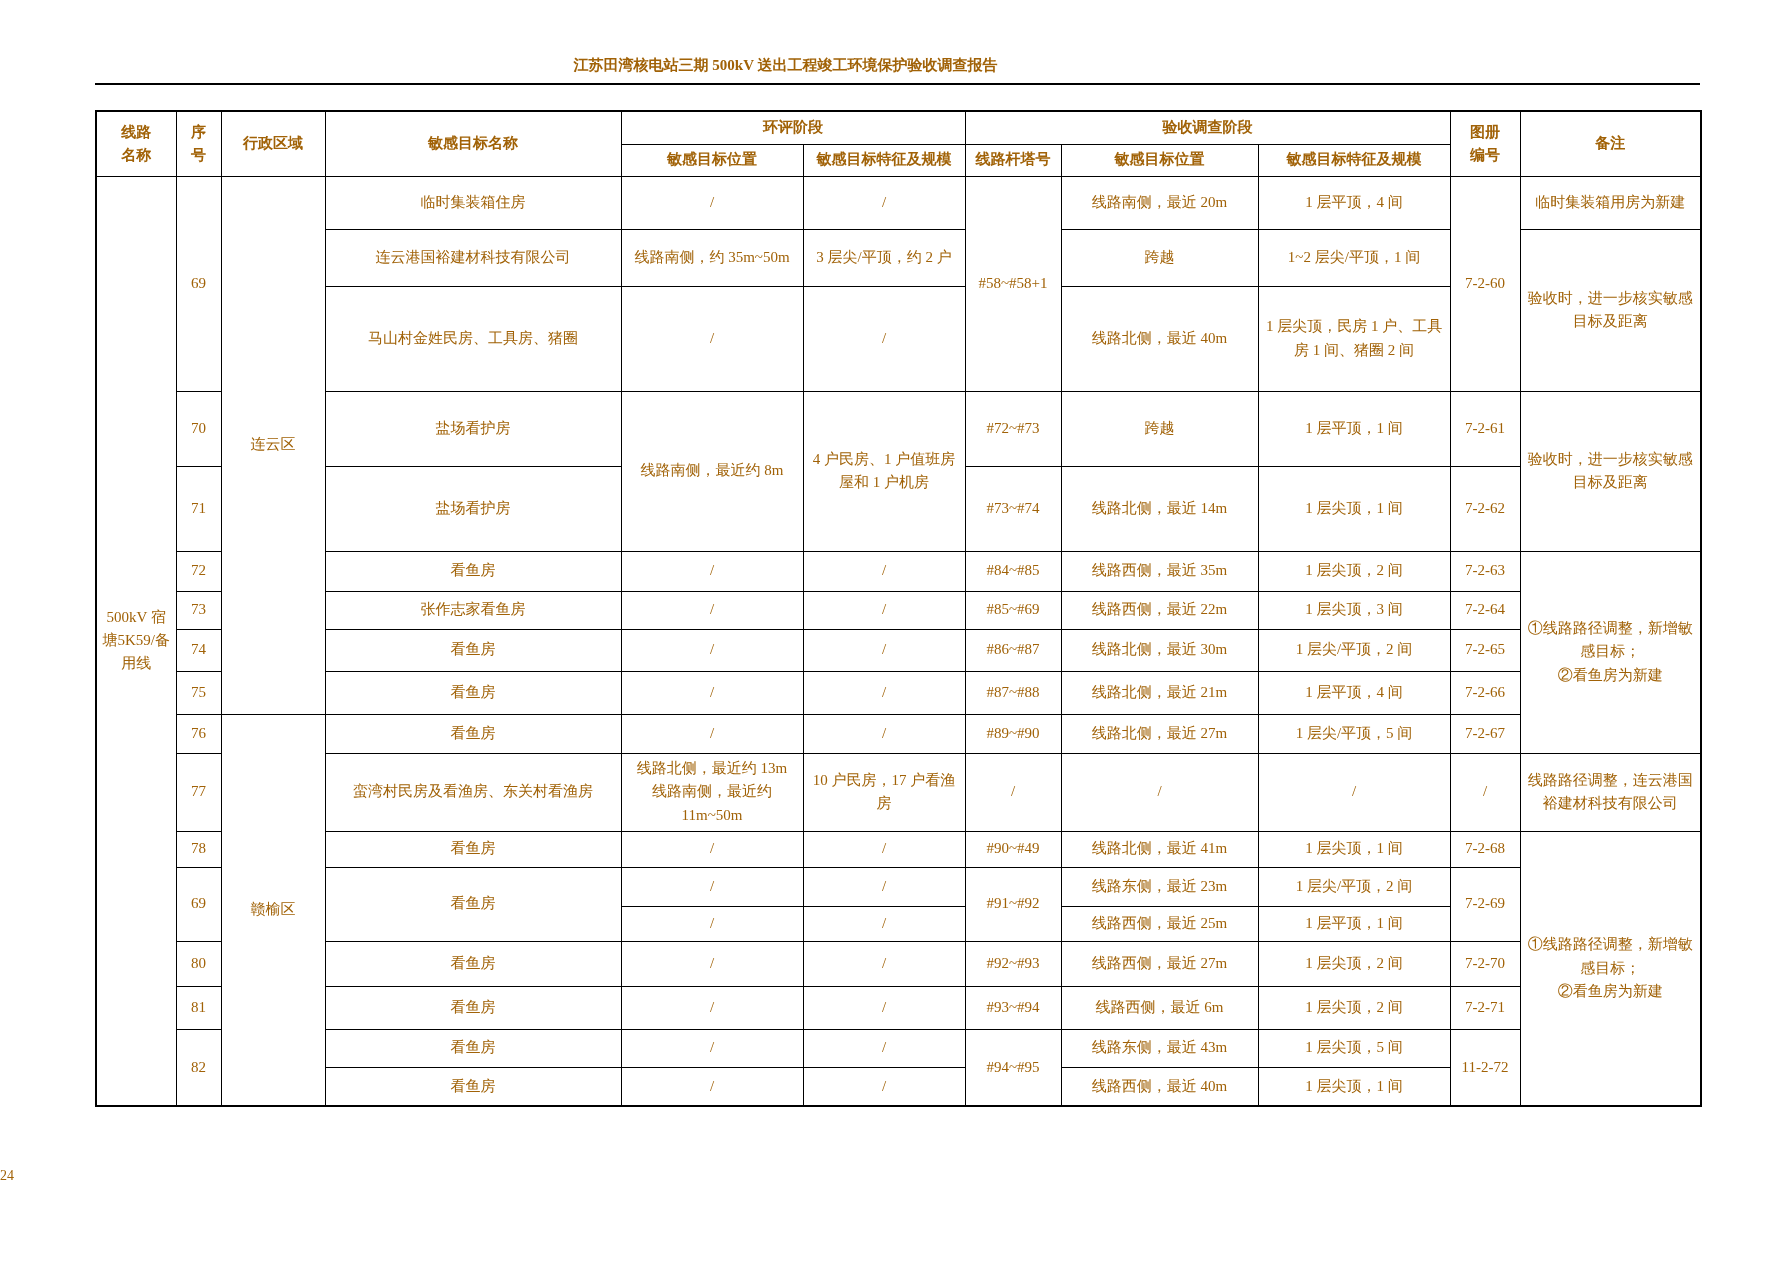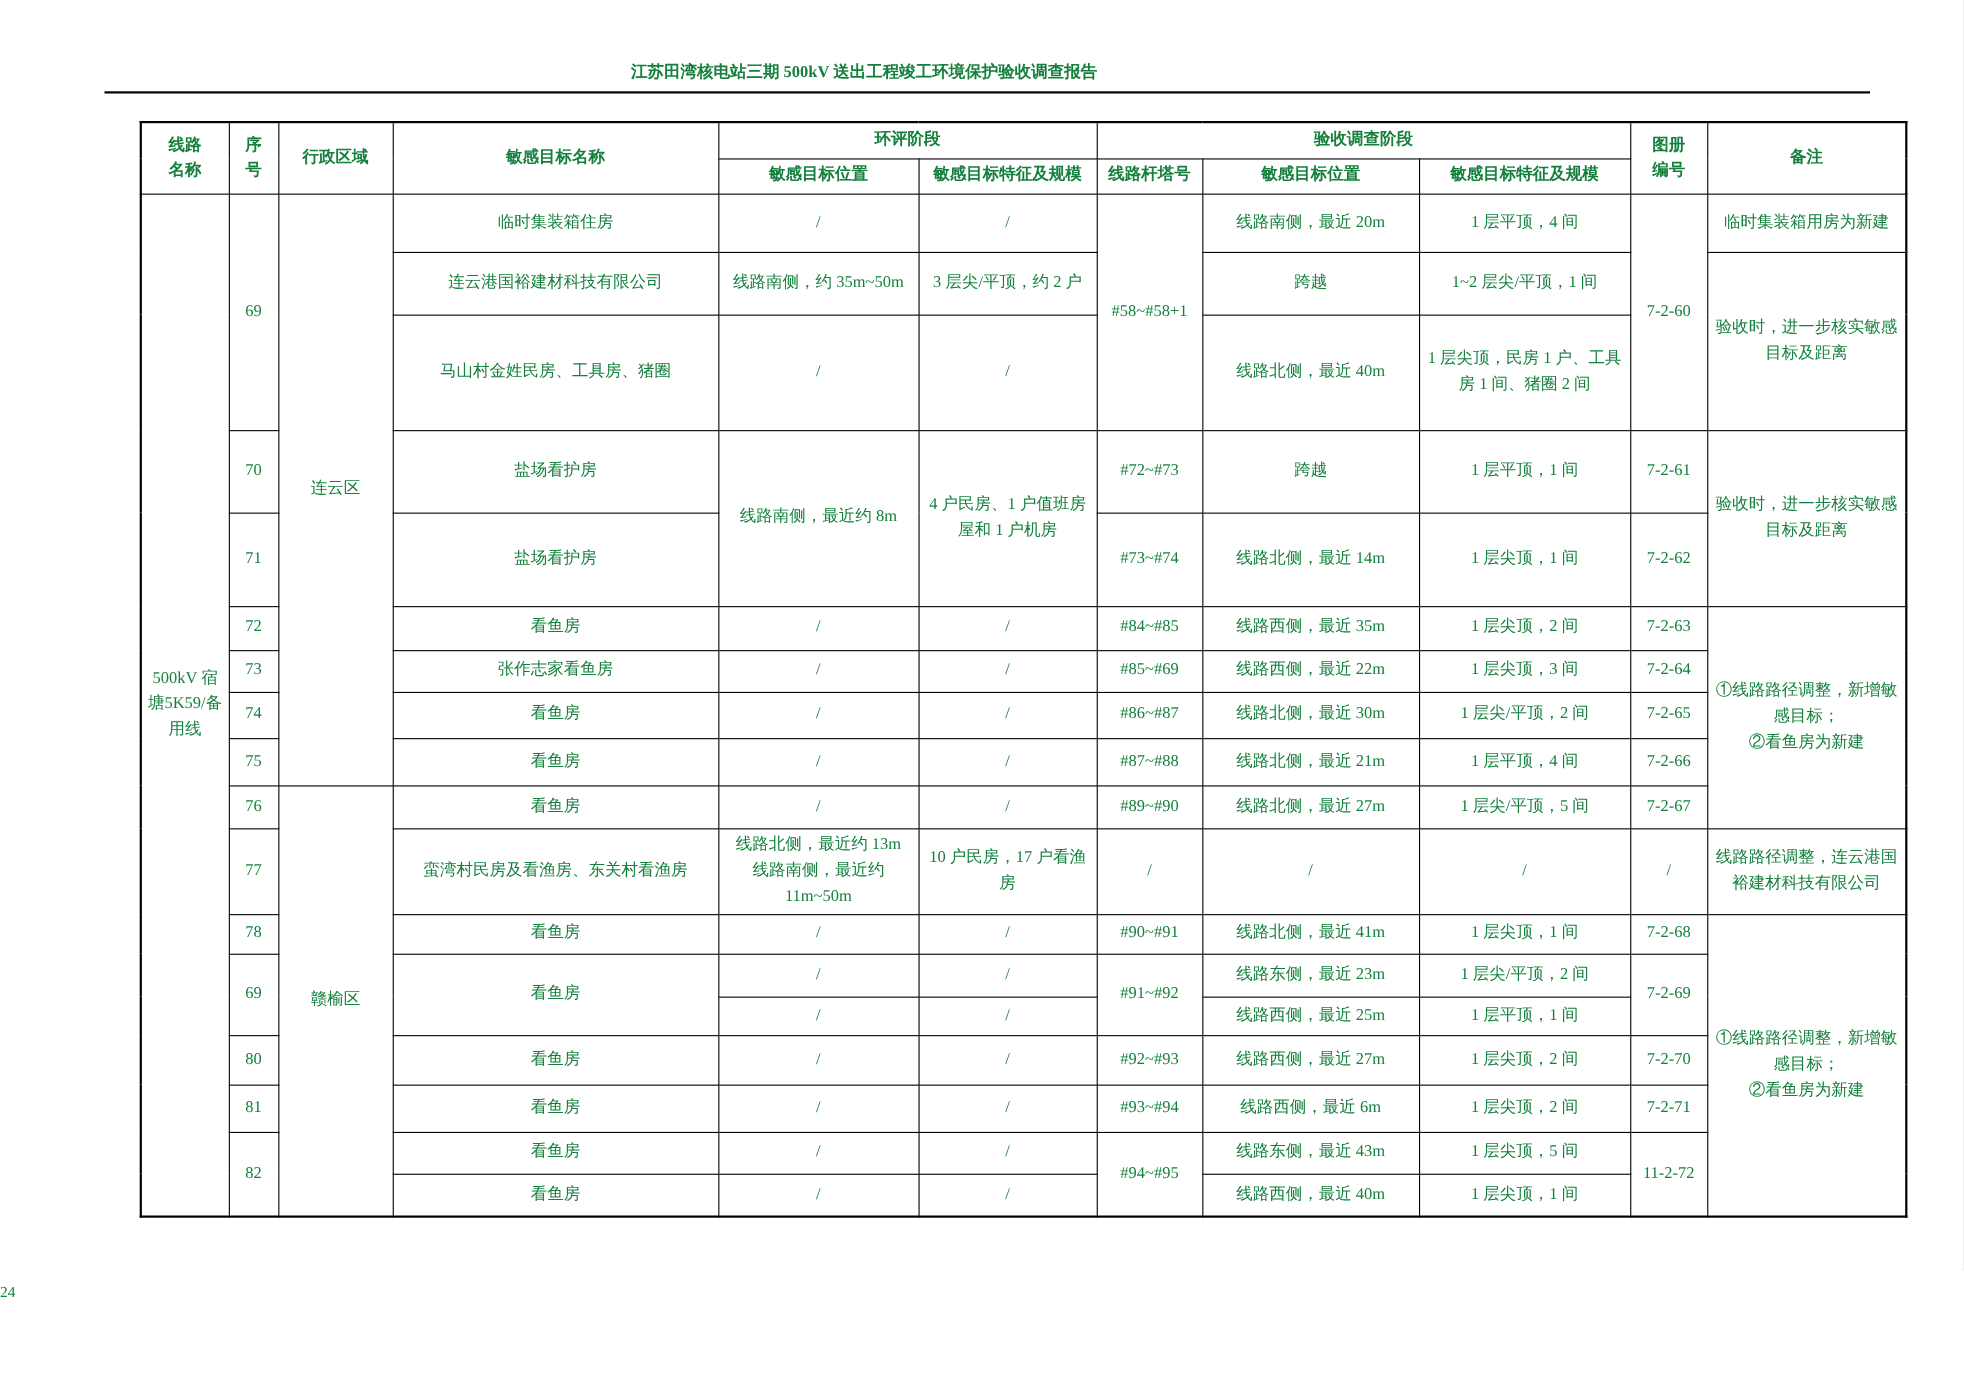--- a/index.html
+++ b/index.html
@@ -1,31 +1,30 @@
 <!DOCTYPE html>
 <html><head>
 <meta charset="utf-8">
 <style>
   html,body { margin:0; padding:0; background:#e8e8e8; }
   .page {
     position:relative; width:1785px; height:1262px; margin:0 auto;
-    background:#ffffff; color:#15803d;
+    background:#ffffff; color:#a16207;
     font-family:"Liberation Serif","DejaVu Serif",serif;
   }
   .doc-header {
     position:absolute; top:56px; left:95px; width:1605px;
     border-bottom:2px solid #000; padding-bottom:8px;
     text-align:center; font-weight:bold; font-size:15px;
   }
   .doc-header span { position:relative; left:-112px; }
   table.report {
     position:absolute; top:110px; left:95px; width:1605px;
     border-collapse:collapse; table-layout:fixed;
     border:2px solid #000;
-    margin-left:32px;
   }
   table.report td {
     border:1px solid #000;
     text-align:center; vertical-align:middle;
     font-size:15px; line-height:1.55;
     padding:2px 3px; white-space:pre-line;
     overflow:hidden;
   }
   table.report thead td { font-weight:bold; }
   td.ta-left { text-align:left; padding-left:7px; padding-right:6px; }
@@ -191,21 +190,21 @@
         <td>/</td>
         <td>/</td>
         <td>/</td>
         <td class="ta-left">线路路径调整，连云港国裕建材科技有限公司</td>
       </tr>
       <tr style="height:36px">
         <td>78</td>
         <td>看鱼房</td>
         <td>/</td>
         <td>/</td>
-        <td>#90~#91</td>
+        <td>#90~#49</td>
         <td>线路北侧，最近 41m</td>
         <td>1 层尖顶，1 间</td>
         <td>7-2-68</td>
         <td rowspan="7" class="ta-left">①线路路径调整，新增敏感目标；
 ②看鱼房为新建</td>
       </tr>
       <tr style="height:39px">
         <td rowspan="2">69</td>
         <td rowspan="2">看鱼房</td>
         <td>/</td>

